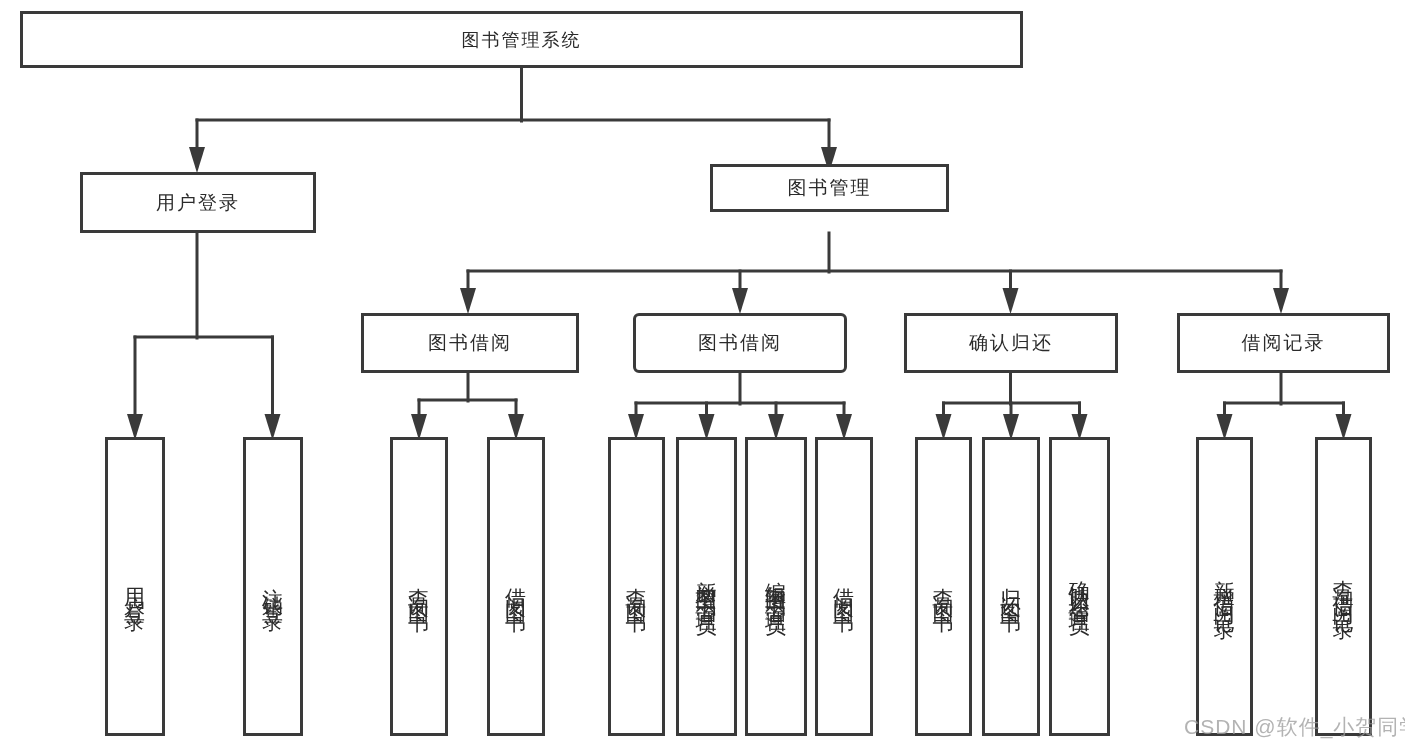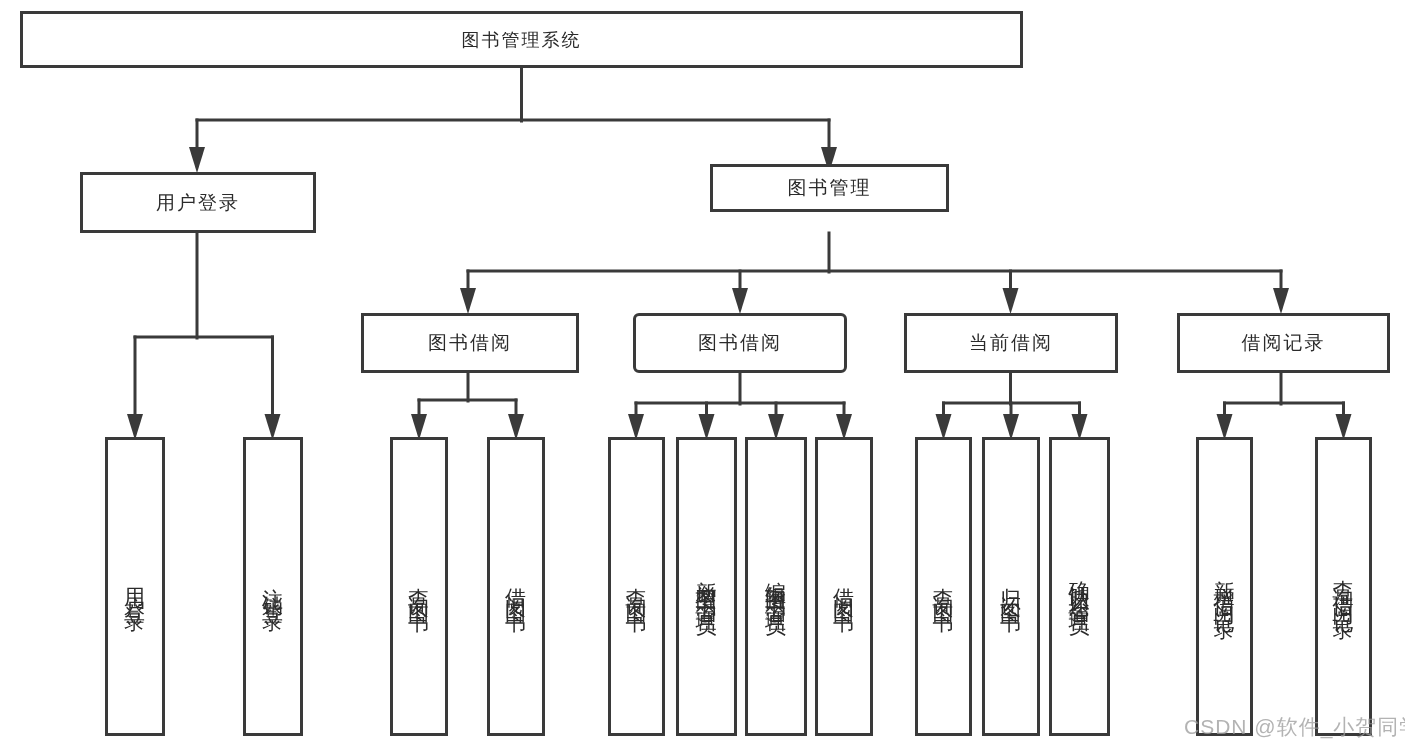--- a/index.html
+++ b/index.html
@@ -72,21 +72,21 @@
     <span class="label">图书管理</span>
   </div>
 
   <div class="node h" style="left:361px;top:313px;width:218px;height:60px;">
     <span class="label">图书借阅</span>
   </div>
   <div class="node h" style="left:633px;top:313px;width:214px;height:60px;border-radius:6px;">
     <span class="label">图书借阅</span>
   </div>
   <div class="node h" style="left:904px;top:313px;width:214px;height:60px;">
-    <span class="label">当前借阅</span>
+    <span class="label">确认归还</span>
   </div>
   <div class="node h" style="left:1177px;top:313px;width:213px;height:60px;">
     <span class="label">借阅记录</span>
   </div>
 
   <div class="node v" style="left:105px;top:437px;width:60px;height:299px;">
     <span class="label">用户登录</span>
   </div>
   <div class="node v" style="left:243px;top:437px;width:60px;height:299px;">
     <span class="label">注销登录</span>

